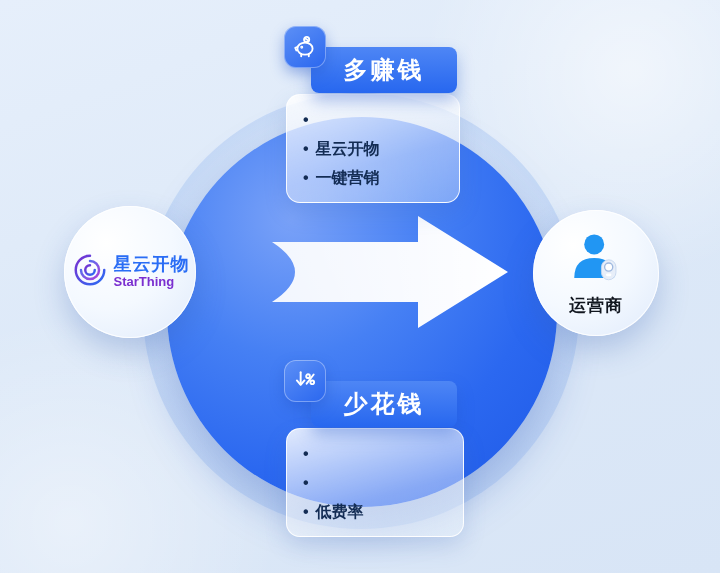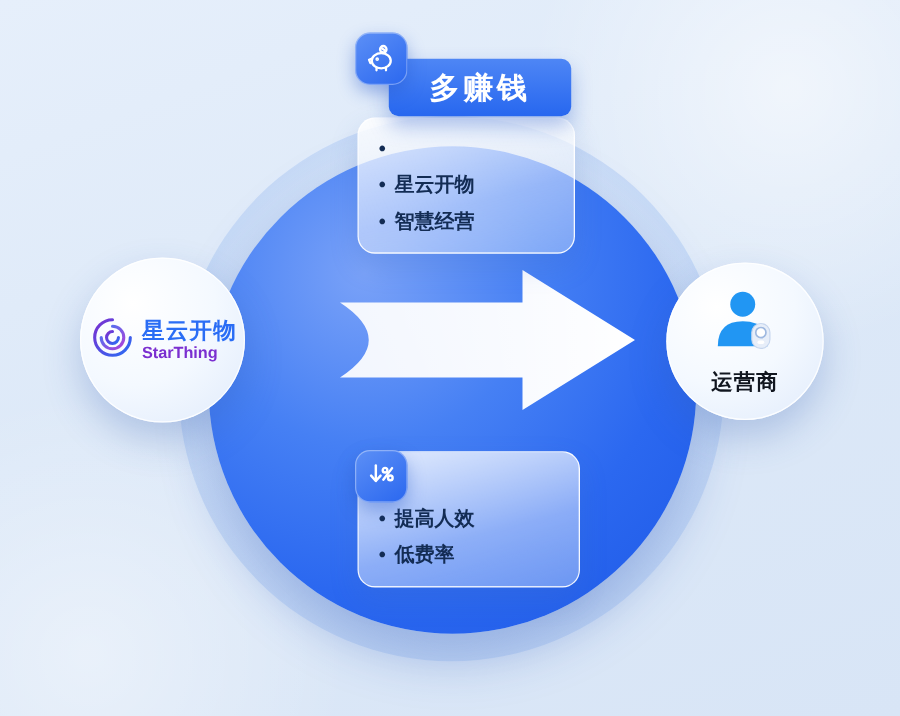--- a/index.html
+++ b/index.html
@@ -173,44 +173,44 @@
       <ul>
         <li>
             <span class="dot">•</span>
           </li>
         <li>
             <span class="dot">•</span>
             <span>星云开物</span>
           </li>
         <li>
             <span class="dot">•</span>
-            <span>智慧经营</span>
+            <span>一键营销</span>
           </li>
       </ul>
     </div>
   </div>
 
   <div class="card card-bottom">
     <div class="badge-icon">
       <svg width="26" height="26" viewBox="0 0 24 24" fill="none" stroke="#ffffff" stroke-width="1.8" stroke-linecap="round" stroke-linejoin="round">
         <path d="M8 4 v11"></path>
         <path d="M4.5 11.5 L8 15.5 L11.5 11.5"></path>
         <path d="M13.5 14.5 L20 6"></path>
         <circle cx="14.8" cy="7.5" r="1.7"></circle>
         <circle cx="18.7" cy="13.2" r="1.7"></circle>
       </svg>
     </div>
+    <div class="card-header">少花钱</div>
     <div class="card-body">
       <ul>
         <li>
             <span class="dot">•</span>
           </li>
         <li>
             <span class="dot">•</span>
-            <span>提高人效</span>
           </li>
         <li>
             <span class="dot">•</span>
             <span>低费率</span>
           </li>
       </ul>
     </div>
   </div>
 
 </div>

